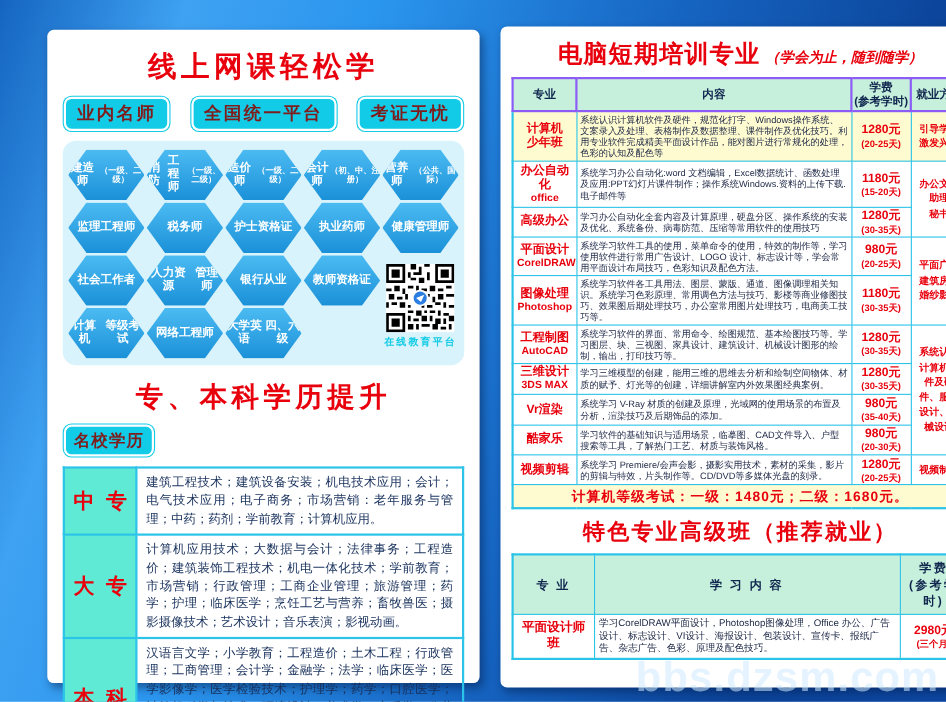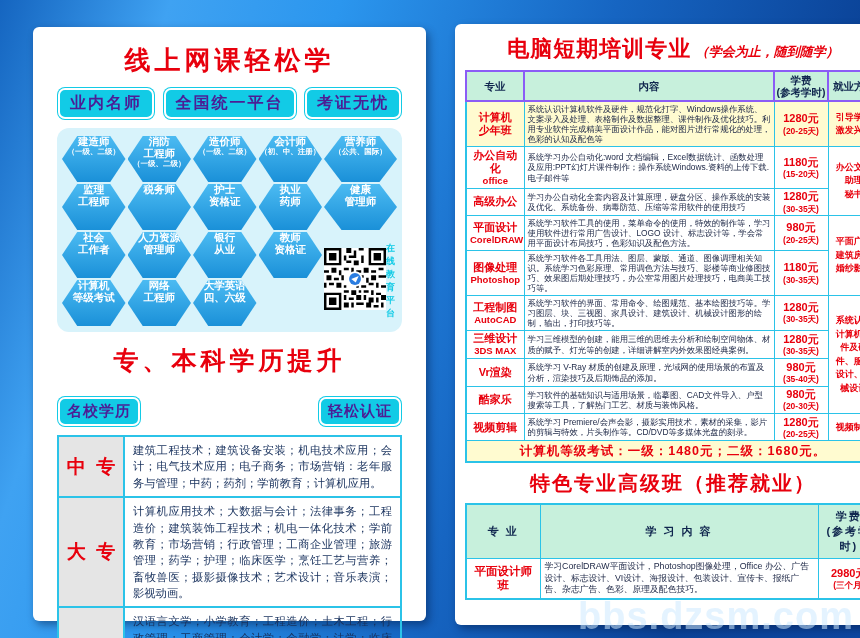--- a/index.html
+++ b/index.html
@@ -2,51 +2,51 @@
 <html><head>
 <meta charset="utf-8">
 <style>
   html,body{margin:0;padding:0;}
   body{
     width:860px;height:638px;position:relative;overflow:hidden;
     font-family:"Liberation Sans","DejaVu Sans",sans-serif;
     background:linear-gradient(108deg,#1565c0 0%,#3fa2f2 16%,#2b96ee 32%,#1665c2 58%,#0b4398 82%,#0d47a1 100%);
   }
   .card{position:absolute;background:#ffffff;border-radius:6px;box-shadow:3px 4px 8px rgba(0,20,60,.45);box-sizing:border-box;}
-  .card-left{left:33px;top:27px;width:393px;height:594px;padding:6px 24px;}
+  .card-left{left:43px;top:27px;width:393px;height:594px;padding:6px 14px;}
   .card-right{left:455px;top:24px;width:436px;height:601px;padding:4px 10px;}
   .panel-title{color:#e8000d;font-weight:bold;text-align:center;letter-spacing:4px;}
   .lp-title{font-size:26px;margin:10px 0 10px;}
-  .lp2-title{font-size:25px;margin:12px 0 20px;}
+  .lp2-title{font-size:25px;margin:12px 0 9px;}
 
   .badge-row{display:flex;justify-content:space-between;align-items:center;margin:0 1px 9px;}
   .badge{
-    background:#12cbe6;color:#4c1d95;font-weight:bold;font-size:16px;letter-spacing:2px;
+    background:#12cbe6;color:#7f1d1d;font-weight:bold;font-size:16px;letter-spacing:2px;
     border:2px solid #fff;box-shadow:0 0 0 1px #12cbe6;border-radius:7px;
     padding:3px 10px;white-space:nowrap;
   }
   .badge-sm{font-size:15px;padding:3px 7px;letter-spacing:1px;}
 
   .hex-box{background:#d8f3fb;border-radius:12px;padding:8px 5px 6px;}
   .hex-grid{display:grid;grid-template-columns:repeat(5,1fr);grid-auto-rows:46px;gap:2px;}
   .hex{
     clip-path:polygon(24% 0,76% 0,100% 50%,76% 100%,24% 100%,0 50%);
     background:linear-gradient(180deg,#4cbbf2,#1a90d8);
     color:#fff;font-weight:bold;font-size:10.5px;line-height:1.12;
-    display:flex;flex-direction:column;align-items:center;text-align:center;
+    display:flex;flex-direction:row;align-items:center;justify-content:center;text-align:center;
   }
   .hex-sub{font-size:7.5px;font-weight:bold;line-height:1.1;}
-  .qr-block{grid-column:5;grid-row:3 / 5;display:flex;flex-direction:row;align-items:center;justify-content:center;}
+  .qr-block{grid-column:5;grid-row:3 / 5;display:flex;flex-direction:column;align-items:center;justify-content:center;}
   .qr-box{width:62px;height:62px;background:#fff;line-height:0;}
   .qr-caption{color:#12cbe6;font-size:9px;font-weight:bold;letter-spacing:2px;margin-top:3px;}
 
   table{border-collapse:collapse;width:100%;}
   .degree-table{border:2px solid #2bc3e8;margin-top:3px;}
   .degree-table td{border:2px solid #2bc3e8;}
-  .level-cell{width:62px;background:#e5e5e5;color:#e8000d;font-weight:bold;font-size:19px;text-align:center;white-space:pre;}
+  .level-cell{width:62px;background:#5eead4;color:#e8000d;font-weight:bold;font-size:19px;text-align:center;white-space:pre;}
   .majors-cell{font-size:11.3px;color:#17305c;line-height:1.45;padding:5px 8px;font-weight:500;text-align:justify;}
 
   .rp-title-wrap{text-align:center;margin:6px 0 6px;white-space:nowrap;}
   .rp-title{color:#e8000d;font-weight:bold;font-size:22px;letter-spacing:1px;}
   .rp-subtitle{color:#e8000d;font-weight:bold;font-size:13px;font-style:italic;font-family:"Liberation Serif","DejaVu Serif",serif;}
   .rp2-title{color:#e8000d;font-weight:bold;font-size:20px;text-align:center;letter-spacing:2px;margin:7px 0 6px;}
 
   .training-table{border:2px solid #2bc3e8;table-layout:fixed;}
   .training-table th{
     background:#c7f0dc;color:#10264e;font-size:10.5px;font-weight:bold;
@@ -167,21 +167,20 @@
         </div>
         <div class="hex">
           <div class="hex-line">大学英语</div>
           <div class="hex-line">四、六级</div>
         </div>
       </div>
   </div>
   <div class="panel-title lp2-title">专、本科学历提升</div>
   <div class="badge-row">
       <span class="badge badge-sm">名校学历</span>
-      <span class="badge badge-sm">轻松认证</span>
     </div>
   <table class="degree-table">
     <tbody>
         <tr>
           <td class="level-cell">中  专</td>
           <td class="majors-cell">建筑工程技术；建筑设备安装；机电技术应用；会计；电气技术应用；电子商务；市场营销：老年服务与管理；中药；药剂；学前教育；计算机应用。</td>
         </tr>
         <tr>
           <td class="level-cell">大  专</td>
           <td class="majors-cell">计算机应用技术；大数据与会计；法律事务；工程造价；建筑装饰工程技术；机电一体化技术；学前教育；市场营销；行政管理；工商企业管理；旅游管理；药学；护理；临床医学；烹饪工艺与营养；畜牧兽医；摄影摄像技术；艺术设计；音乐表演；影视动画。</td>

